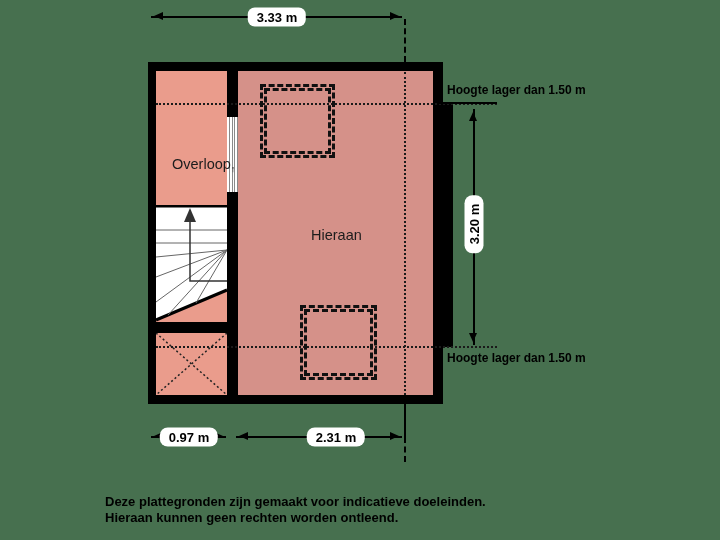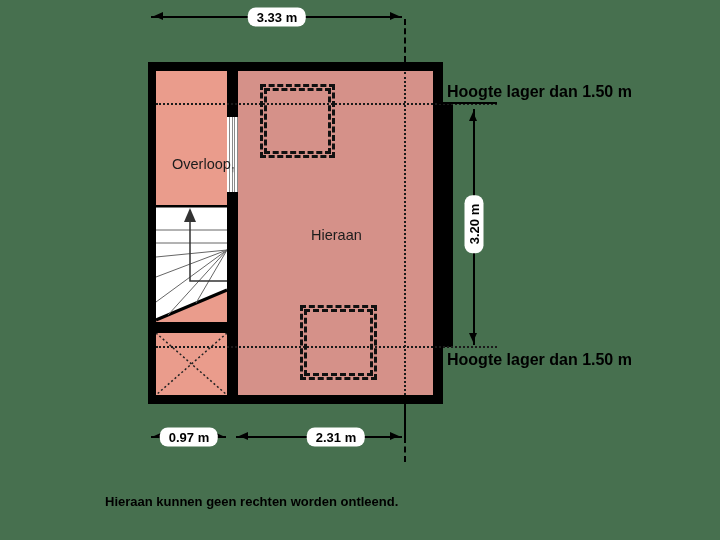--- a/index.html
+++ b/index.html
@@ -39,30 +39,30 @@
   .dim-line-v::after{bottom:-1px;left:-6px;border-top:9px solid #000;}
   .dim-label{
     position:absolute;transform:translate(-50%,-50%);
     background:#ffffff;border-radius:8px;padding:2px 9px;
     font-size:13px;font-weight:bold;white-space:nowrap;z-index:5;
   }
   .dim-label.rot{transform:translate(-50%,-50%) rotate(-90deg);}
   
   .room-label{position:absolute;font-size:14.5px;color:#1c1c1c;z-index:4;white-space:nowrap;}
   .room-label .marker{font-size:9px;vertical-align:-3px;}
-  .note{position:absolute;font-size:16px;font-weight:bold;white-space:nowrap;z-index:4;}
+  .note{position:absolute;font-size:12px;font-weight:bold;white-space:nowrap;z-index:4;}
   .disclaimer{position:absolute;font-size:13px;font-weight:bold;line-height:16px;z-index:4;}
 </style>
 </head>
 <body>
 
 <div class="abs" style="left:0;top:0;width:720px;height:540px;">
 
   <div class="dim-line-h" style="left:151px;top:16px;width:251px;"></div>
-  <div class="dim-label" style="left:277px;top:17px;">3.33 m</div>
+  <div class="dim-label" style="left:277px;top:17px;border-radius:7px;">3.33 m</div>
   <div class="dashed-v" style="left:404px;top:19px;height:43px;"></div>
 
   <div class="walls" style="left:148px;top:62px;width:295px;height:342px;"></div>
 
   <div class="walls" style="left:443px;top:104px;width:10px;height:243px;"></div>
 
   <div class="room room-light" style="left:156px;top:71px;width:71px;height:134px;"></div>
   <div class="room room-dark" style="left:238px;top:71px;width:195px;height:324px;"></div>
 
   <svg class="abs" style="left:156px;top:205px;z-index:1;" width="71" height="117" viewBox="0 0 71 117">
@@ -115,16 +115,17 @@
 
   <div class="solid-v" style="left:404px;top:404px;height:33px;"></div>
   <div class="dashed-v" style="left:404px;top:437px;height:25px;"></div>
 
   <div class="dim-line-h" style="left:151px;top:436px;width:75px;"></div>
   <div class="dim-label" style="left:189px;top:437px;text-align:center;">0.97 m</div>
   <div class="dim-line-h" style="left:236px;top:436px;width:166px;"></div>
   <div class="dim-label" style="left:336px;top:437px;">2.31 m</div>
 
   <div class="disclaimer" style="left:105px;top:494px;">
+    <div>Deze plattegronden zijn gemaakt voor indicatieve doeleinden.</div>
     <div>Hieraan kunnen geen rechten worden ontleend.</div>
   </div>
 
 </div>
 
 </body></html>

